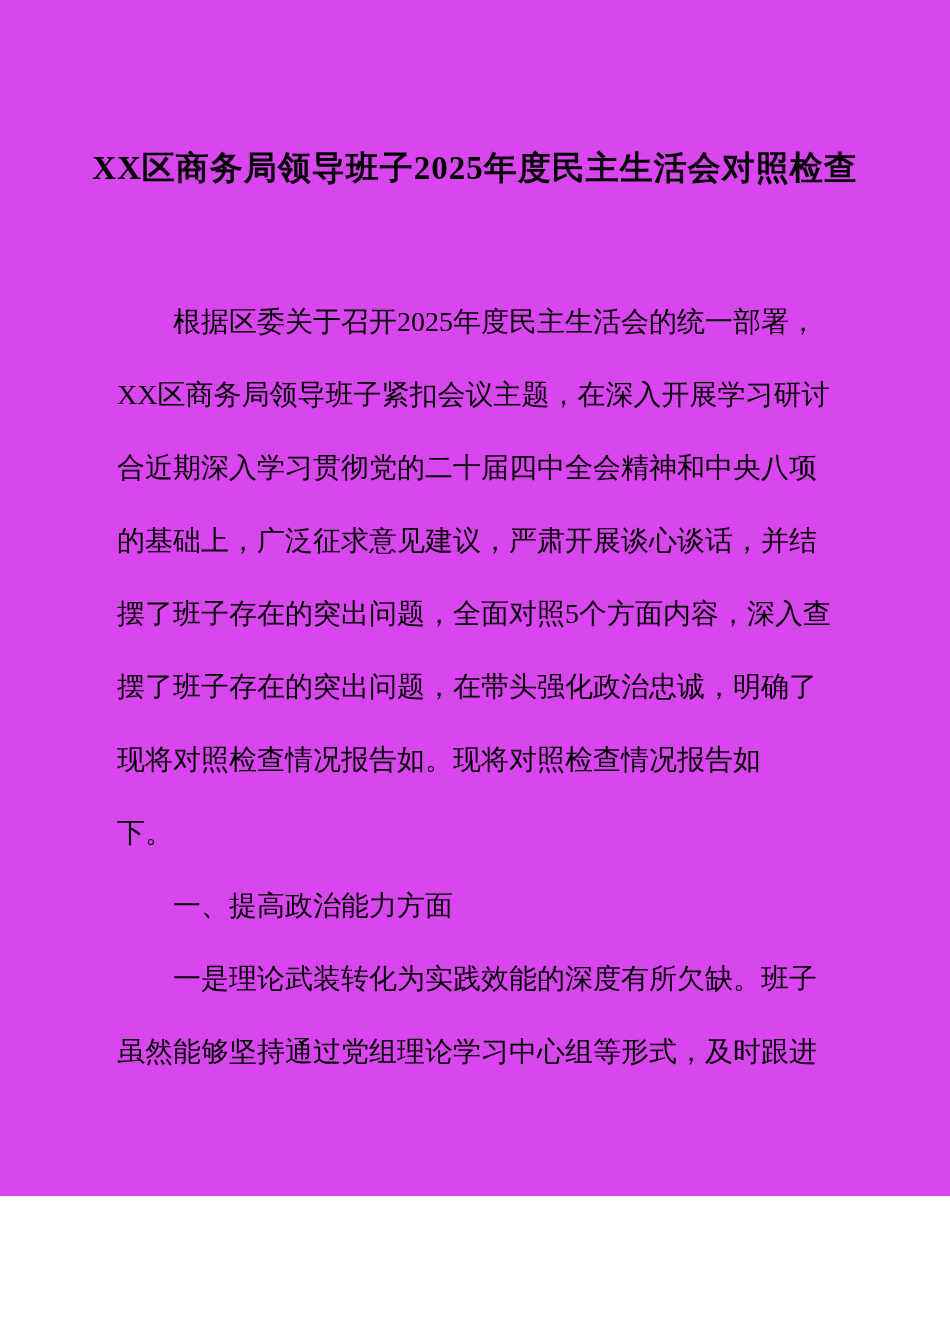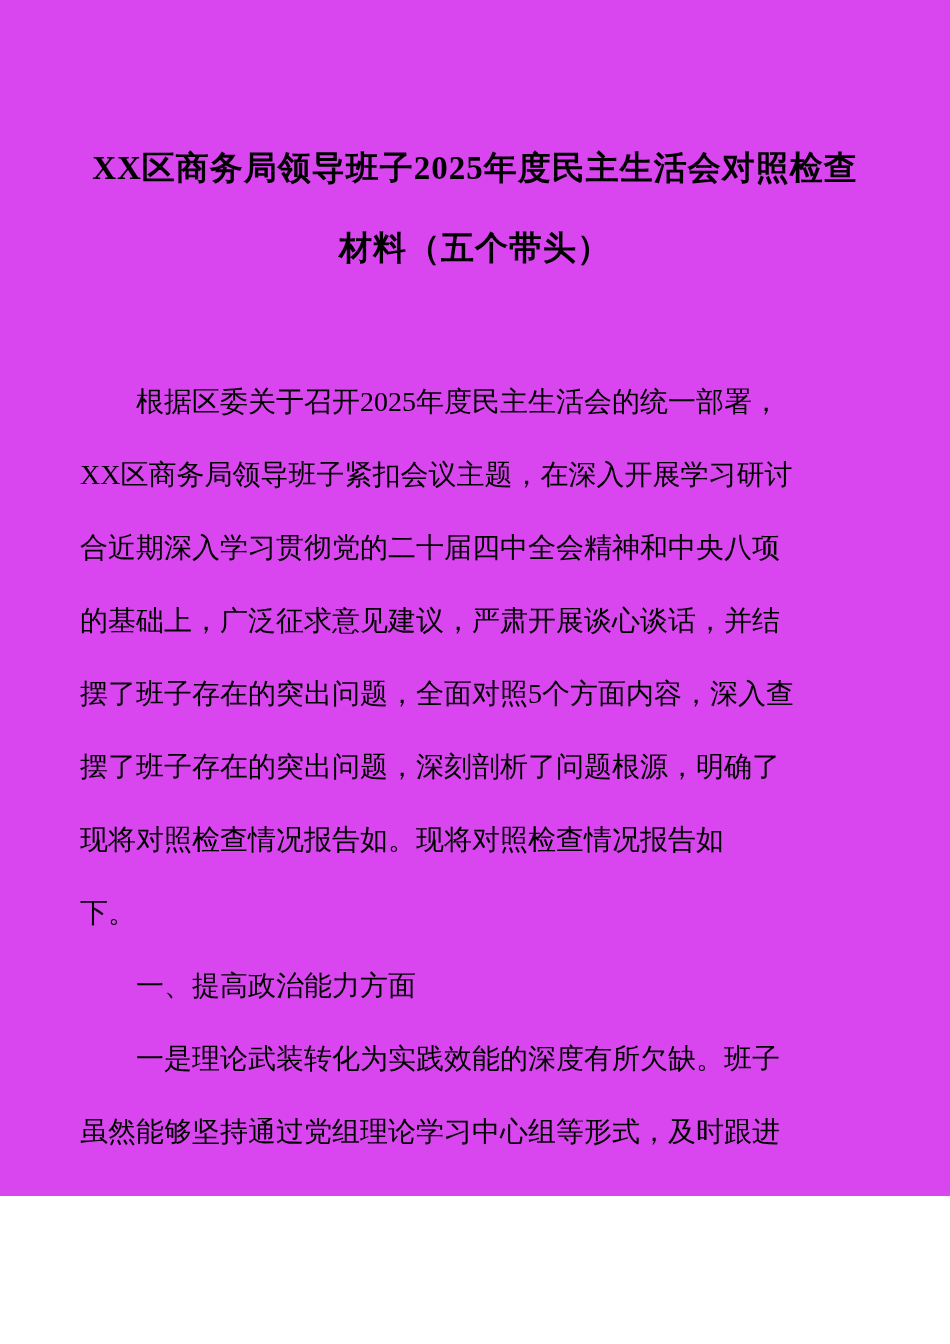--- a/index.html
+++ b/index.html
@@ -19,21 +19,21 @@
   .doc-title {
     padding-top: 128px;
     font-size: 33px;
     font-weight: 700;
     line-height: 80px;
     text-align: center;
     letter-spacing: 1px;
   }
   .doc-body {
     margin-top: 77px;
-    padding-left: 80px;
+    padding-left: 117px;
     padding-right: 133px;
     font-size: 28px;
     line-height: 73px;
     text-align: justify;
   }
   .line {
     white-space: nowrap;
   }
   .line.indent {
     text-indent: 56px; 
@@ -42,32 +42,31 @@
     font-weight: normal; 
   }
 </style>
 </head>
 <body>
 
 <div class="page">
 
   <div class="doc-title">
     <div class="line">XX区商务局领导班子2025年度民主生活会对照检查</div>
-    <div class="line">材料（五个带头）</div>
   </div>
 
   <div class="doc-body">
 
     <div class="paragraph">
       <div class="line indent">根据区委关于召开2025年度民主生活会的统一部署，</div>
       <div class="line">XX区商务局领导班子紧扣会议主题，在深入开展学习研讨</div>
       <div class="line">合近期深入学习贯彻党的二十届四中全会精神和中央八项</div>
       <div class="line">的基础上，广泛征求意见建议，严肃开展谈心谈话，并结</div>
       <div class="line">摆了班子存在的突出问题，全面对照5个方面内容，深入查</div>
-      <div class="line">摆了班子存在的突出问题，深刻剖析了问题根源，明确了</div>
+      <div class="line">摆了班子存在的突出问题，在带头强化政治忠诚，明确了</div>
       <div class="line">现将对照检查情况报告如。现将对照检查情况报告如</div>
       <div class="line">下。</div>
     </div>
 
     <div class="heading1">
       <div class="line indent">一、提高政治能力方面</div>
     </div>
 
 
     <div class="paragraph">

